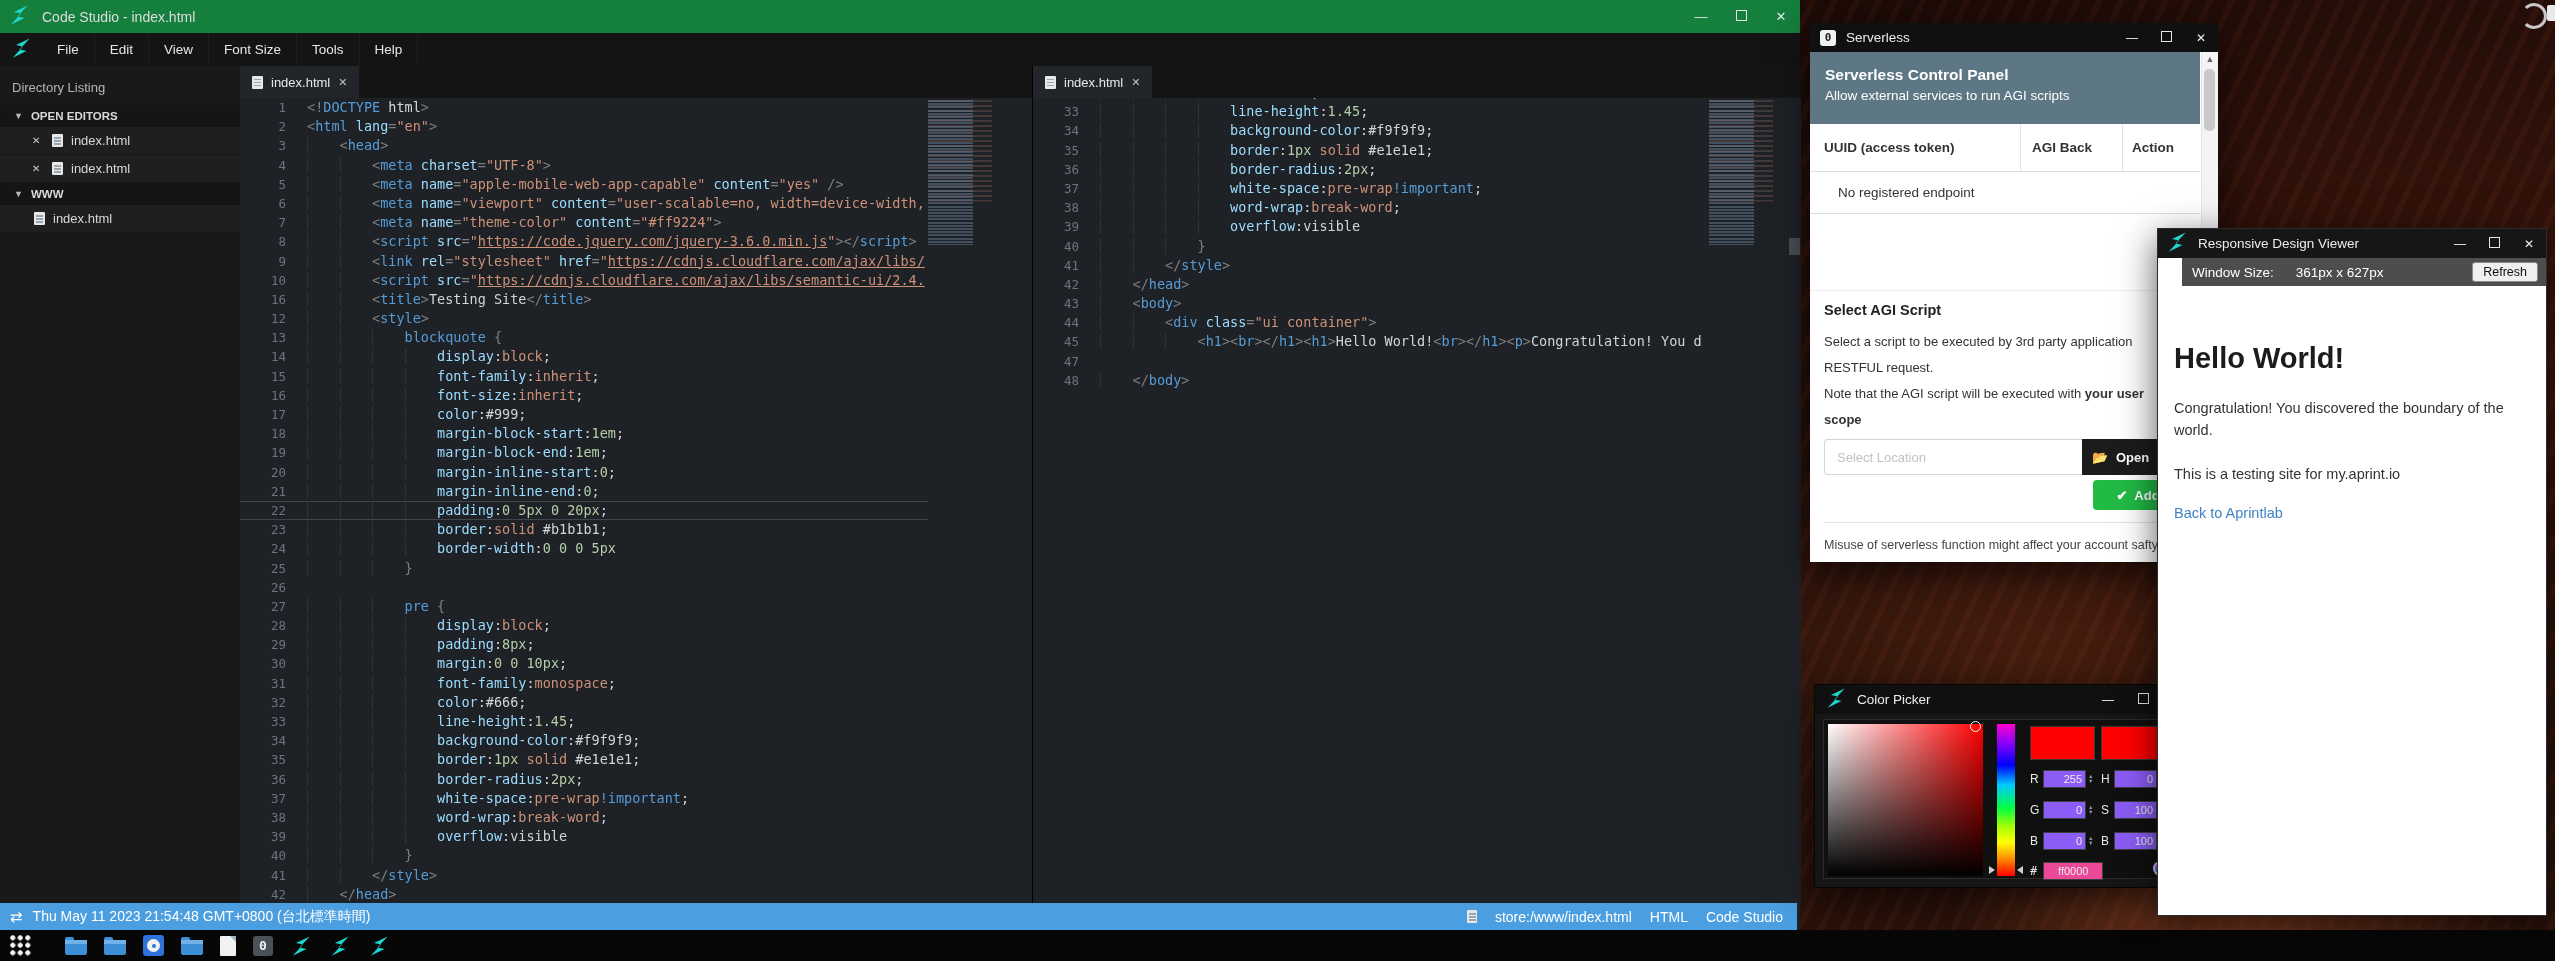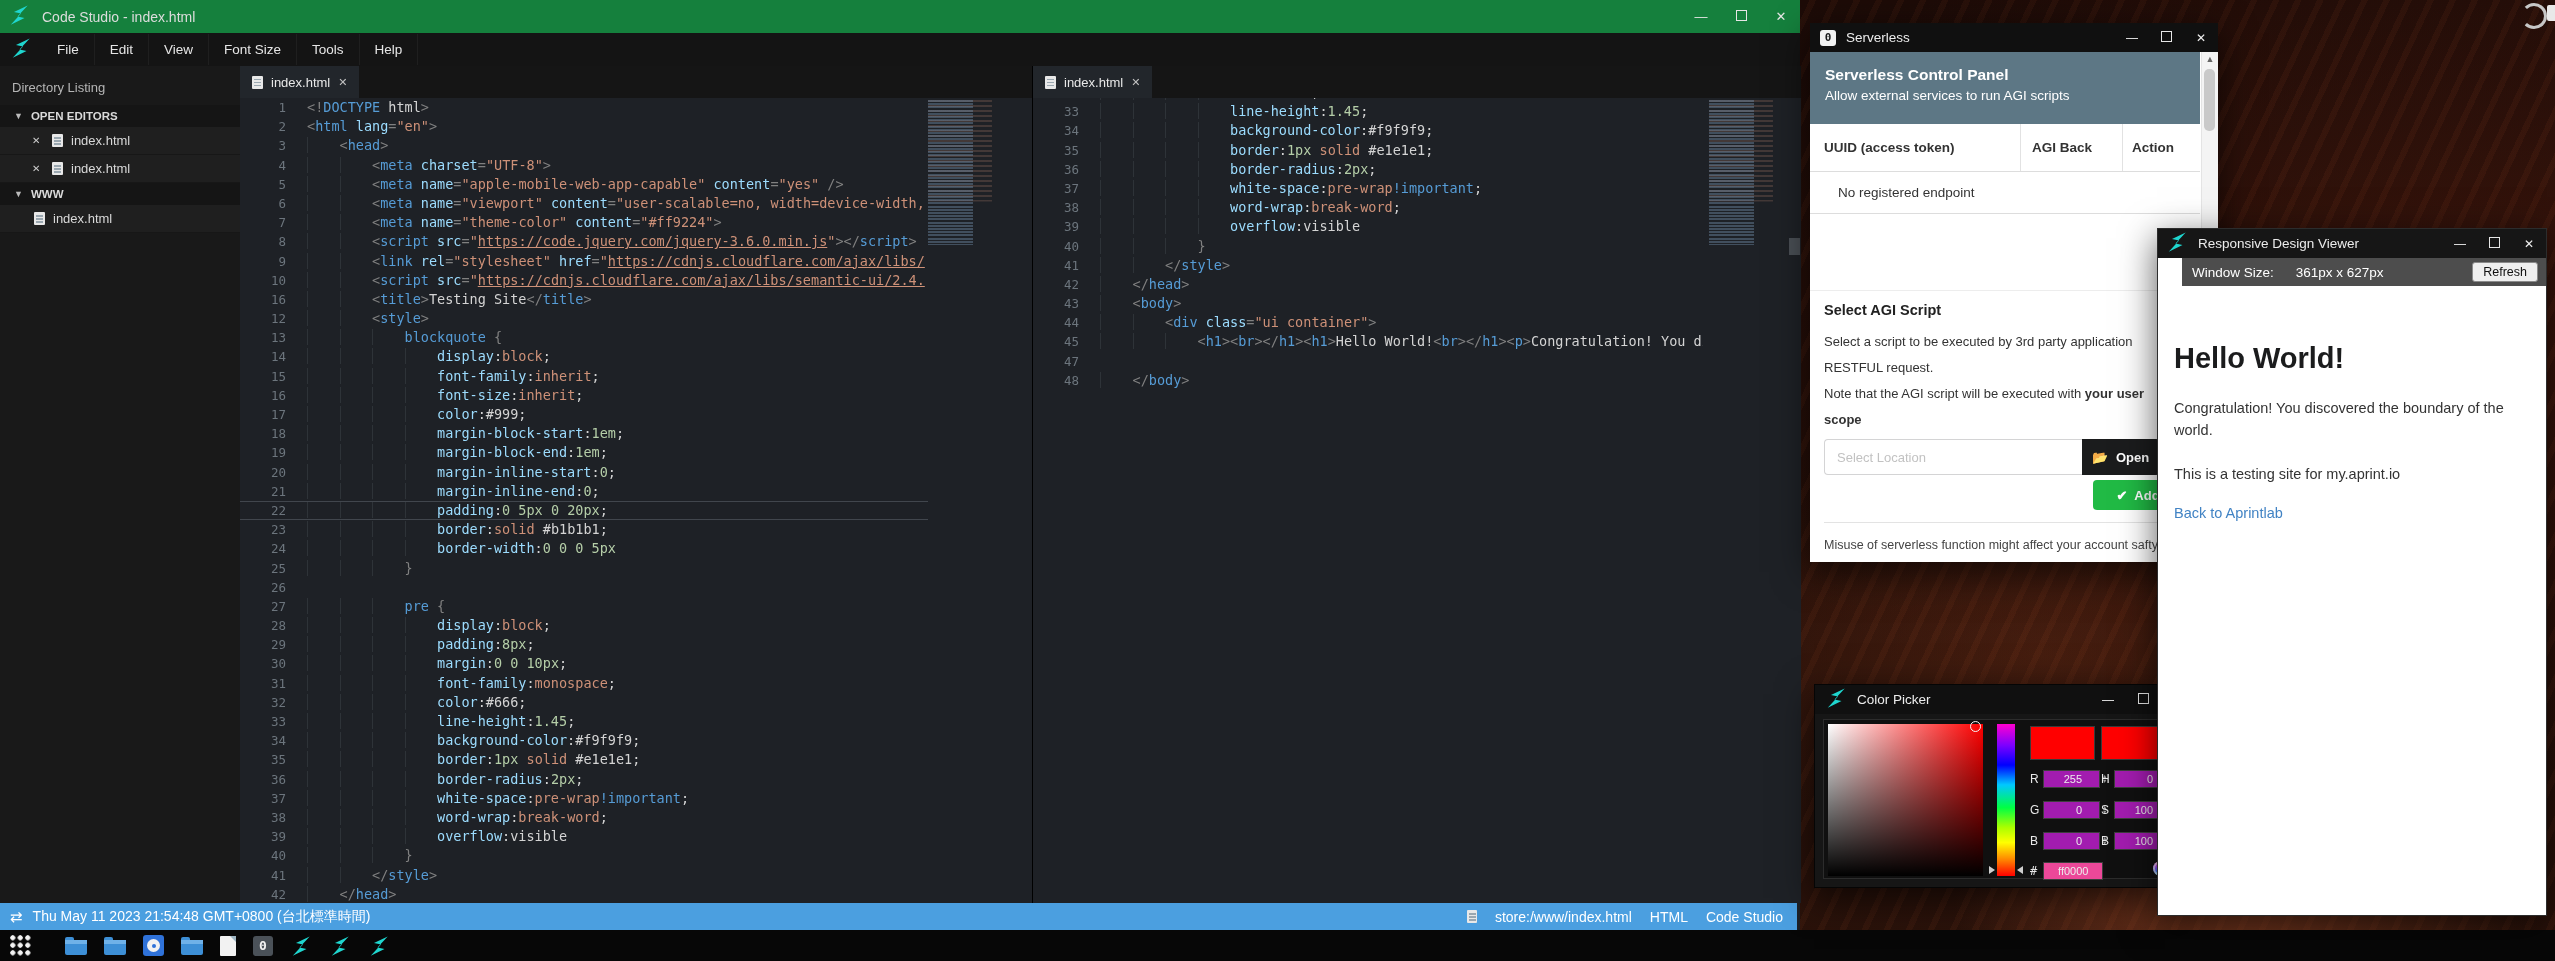--- a/index.html
+++ b/index.html
@@ -138,21 +138,21 @@
   .cpk-tri-l{position:absolute;left:165px;top:146px;border-style:solid;border-width:4px 0 4px 6px;border-color:transparent transparent transparent #cfcfcf;}
   .cpk-tri-r{position:absolute;left:193px;top:146px;border-style:solid;border-width:4px 6px 4px 0;border-color:transparent #cfcfcf transparent transparent;}
   .cpk-swatch{position:absolute;top:6px;height:32px;border:1px solid #3a3a3a;}
   .cpk-sw1{left:206px;width:63px;}
   .cpk-sw2{left:277px;width:66px;}
   .cpk-col{position:absolute;top:48px;}
   .cpk-col.rgb{left:206px;}
   .cpk-col.hsb{left:277px;}
   .cpk-field{display:flex;align-items:center;height:22px;margin-bottom:9px;}
   .cpk-field .lab{color:#e8e8e8;font-size:12px;width:13px;}
-  .cpk-field .box{width:38px;height:16px;background:#a21caf;border:1px solid #3d3d3d;color:#ededed;font-size:11px;text-align:right;line-height:16px;padding-right:17px;}
+  .cpk-field .box{width:38px;height:16px;background:#8b5cf6;border:1px solid #3d3d3d;color:#ededed;font-size:11px;text-align:right;line-height:16px;padding-right:3px;}
   .cpk-field .step{display:flex;flex-direction:column;color:#9a9a9a;font-size:5.5px;line-height:5px;margin-left:2px;}
   .cpk-hex{position:absolute;left:206px;top:142px;display:flex;align-items:center;}
   .cpk-hex .lab{color:#e8e8e8;font-size:12px;font-family:"DejaVu Sans Mono",monospace;}
   .cpk-hex .box{width:58px;height:16px;background:#ec4899;border:1px solid #3d3d3d;color:#ededed;font-size:11px;text-align:center;line-height:16px;margin-left:6px;}
   .cpk-wheel{position:absolute;left:329px;top:141px;width:15px;height:15px;border-radius:50%;
     background:conic-gradient(#ff4040,#ffcf40,#6fff40,#40ffd0,#4070ff,#c040ff,#ff4040);box-shadow:inset 0 0 0 2px rgba(255,255,255,.65);}
   
   .desk-spinner{position:absolute;left:2521px;top:3px;width:20px;height:20px;border:3px solid #c7c7c7;border-left-color:transparent;border-radius:50%;z-index:1;}
   .desk-chip{position:absolute;left:2547px;top:5px;width:12px;height:16px;background:#e9e9e9;border-radius:2px;z-index:1;}
   .slogo{display:inline-block;}

